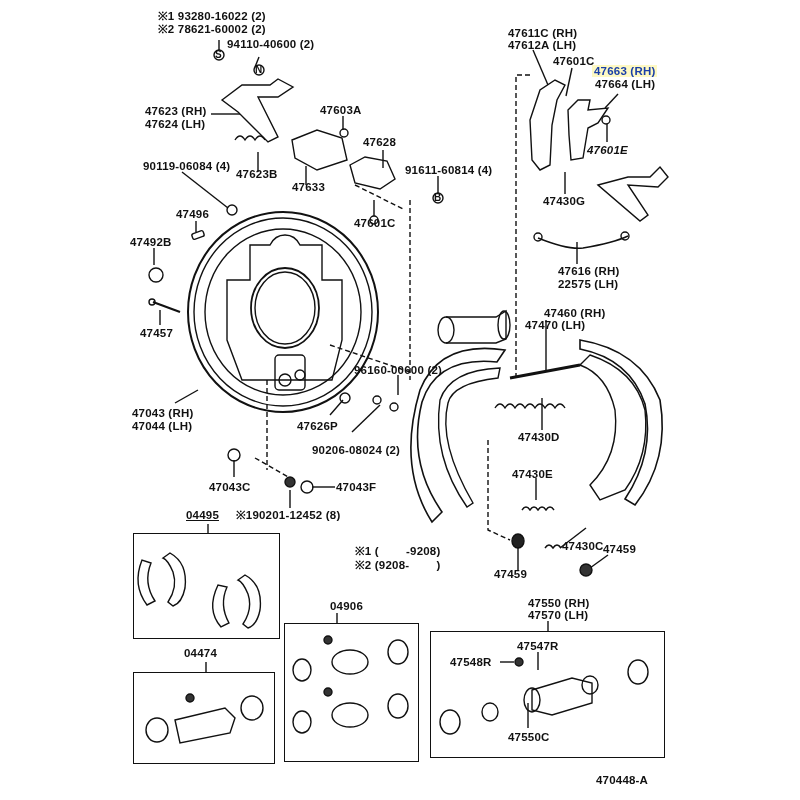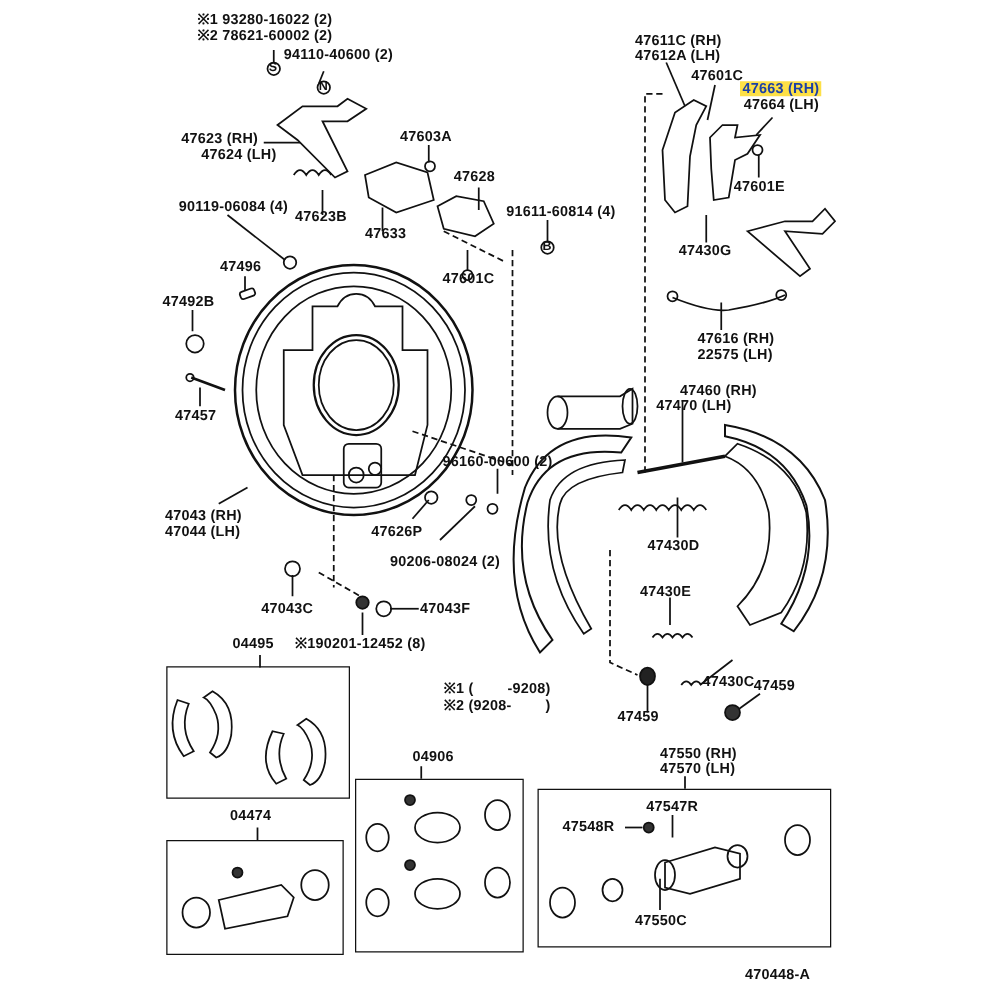--- a/index.html
+++ b/index.html
@@ -1,21 +1,21 @@
 <!DOCTYPE html>
 <html><head>
 <meta charset="utf-8">
 <style>
   html, body { margin: 0; padding: 0; background: #ffffff; }
   body { width: 800px; height: 800px; position: relative; overflow: hidden;
          font-family: "Liberation Sans", sans-serif; color: #111; }
   .lbl { position: absolute; font-family: "Liberation Sans", sans-serif; font-weight: bold;
          font-size: 11.5px; line-height: 13px; white-space: pre; color: #111; letter-spacing: 0.2px; }
   .lbl.sm { font-size: 10px; line-height: 12px; }
-  .hl { background: #fde047; color: #1a3fa8; padding: 0 2px; }
+  .hl { background: #fef9c3; color: #1a3fa8; padding: 0 2px; }
   svg#art { position: absolute; left: 0; top: 0; }
   .kit { position: absolute; border: 1.5px solid #111; }
 </style>
 </head>
 <body>
 
 <svg id="art" width="800" height="800" viewBox="0 0 800 800">
   <g fill="none" stroke="#111" stroke-width="1.4">
 
     <line x1="219" y1="40" x2="219" y2="50"></line>
@@ -180,38 +180,38 @@
 
 <div class="kit" style="left:133px;top:533px;width:145px;height:104px;"></div>
 <div class="kit" style="left:133px;top:672px;width:140px;height:90px;"></div>
 <div class="kit" style="left:284px;top:623px;width:133px;height:137px;"></div>
 <div class="kit" style="left:430px;top:631px;width:233px;height:125px;"></div>
 
 <div class="lbl" style="left:158px;top:10px;">※1 93280-16022 (2)</div>
 <div class="lbl" style="left:158px;top:23px;">※2 78621-60002 (2)</div>
 <div class="lbl" style="left:227px;top:38px;text-align:right;">94110-40600 (2)</div>
 <div class="lbl" style="left:145px;top:105px;">47623 (RH)</div>
-<div class="lbl" style="left:145px;top:118px;margin-left:16px;">47624 (LH)</div>
+<div class="lbl" style="left:145px;top:118px;">47624 (LH)</div>
 <div class="lbl" style="left:320px;top:104px;">47603A</div>
 <div class="lbl" style="left:363px;top:136px;">47628</div>
 <div class="lbl" style="left:143px;top:160px;">90119-06084 (4)</div>
 <div class="lbl" style="left:236px;top:168px;">47623B</div>
 <div class="lbl" style="left:292px;top:181px;">47633</div>
 <div class="lbl" style="left:405px;top:164px;">91611-60814 (4)</div>
 <div class="lbl" style="left:176px;top:208px;">47496</div>
 <div class="lbl" style="left:354px;top:217px;">47601C</div>
 <div class="lbl" style="left:130px;top:236px;">47492B</div>
 <div class="lbl" style="left:140px;top:327px;">47457</div>
 
 <div class="lbl" style="left:508px;top:27px;">47611C (RH)</div>
 <div class="lbl" style="left:508px;top:39px;">47612A (LH)</div>
 <div class="lbl" style="left:553px;top:55px;">47601C</div>
 <div class="lbl" style="left:592px;top:65px;"><span class="hl">47663 (RH)</span></div>
 <div class="lbl" style="left:595px;top:78px;">47664 (LH)</div>
-<div class="lbl" style="left:587px;top:144px;">47601E</div>
+<div class="lbl" style="left:587px;top:144px;font-style:italic;">47601E</div>
 <div class="lbl" style="left:543px;top:195px;">47430G</div>
 <div class="lbl" style="left:558px;top:265px;">47616 (RH)</div>
 <div class="lbl" style="left:558px;top:278px;">22575 (LH)</div>
 <div class="lbl" style="left:525px;top:307px;margin-left:19px;">47460 (RH)</div>
 <div class="lbl" style="left:525px;top:319px;">47470 (LH)</div>
 <div class="lbl" style="left:354px;top:364px;">96160-00600 (2)</div>
 
 <div class="lbl" style="left:132px;top:407px;">47043 (RH)</div>
 <div class="lbl" style="left:132px;top:420px;">47044 (LH)</div>
 <div class="lbl" style="left:297px;top:420px;">47626P</div>
@@ -221,21 +221,21 @@
 <div class="lbl" style="left:336px;top:481px;">47043F</div>
 <div class="lbl" style="left:512px;top:468px;">47430E</div>
 <div class="lbl" style="left:236px;top:509px;">※190201-12452 (8)</div>
 <div class="lbl" style="left:562px;top:540px;text-align:right;">47430C</div>
 <div class="lbl" style="left:603px;top:543px;">47459</div>
 <div class="lbl" style="left:494px;top:568px;">47459</div>
 
 <div class="lbl" style="left:355px;top:545px;">※1 (        -9208)</div>
 <div class="lbl" style="left:355px;top:559px;">※2 (9208-        )</div>
 
-<div class="lbl" style="left:186px;top:509px;">04495</div>
+<div class="lbl" style="left:186px;top:509px;text-decoration:underline;">04495</div>
 <div class="lbl" style="left:330px;top:600px;">04906</div>
 <div class="lbl" style="left:184px;top:647px;">04474</div>
 
 <div class="lbl" style="left:528px;top:597px;">47550 (RH)</div>
 <div class="lbl" style="left:528px;top:609px;">47570 (LH)</div>
 <div class="lbl" style="left:517px;top:640px;">47547R</div>
 <div class="lbl" style="left:450px;top:656px;text-align:center;">47548R</div>
 <div class="lbl" style="left:508px;top:731px;">47550C</div>
 
 <div class="lbl" style="left:596px;top:774px;">470448-A</div>

